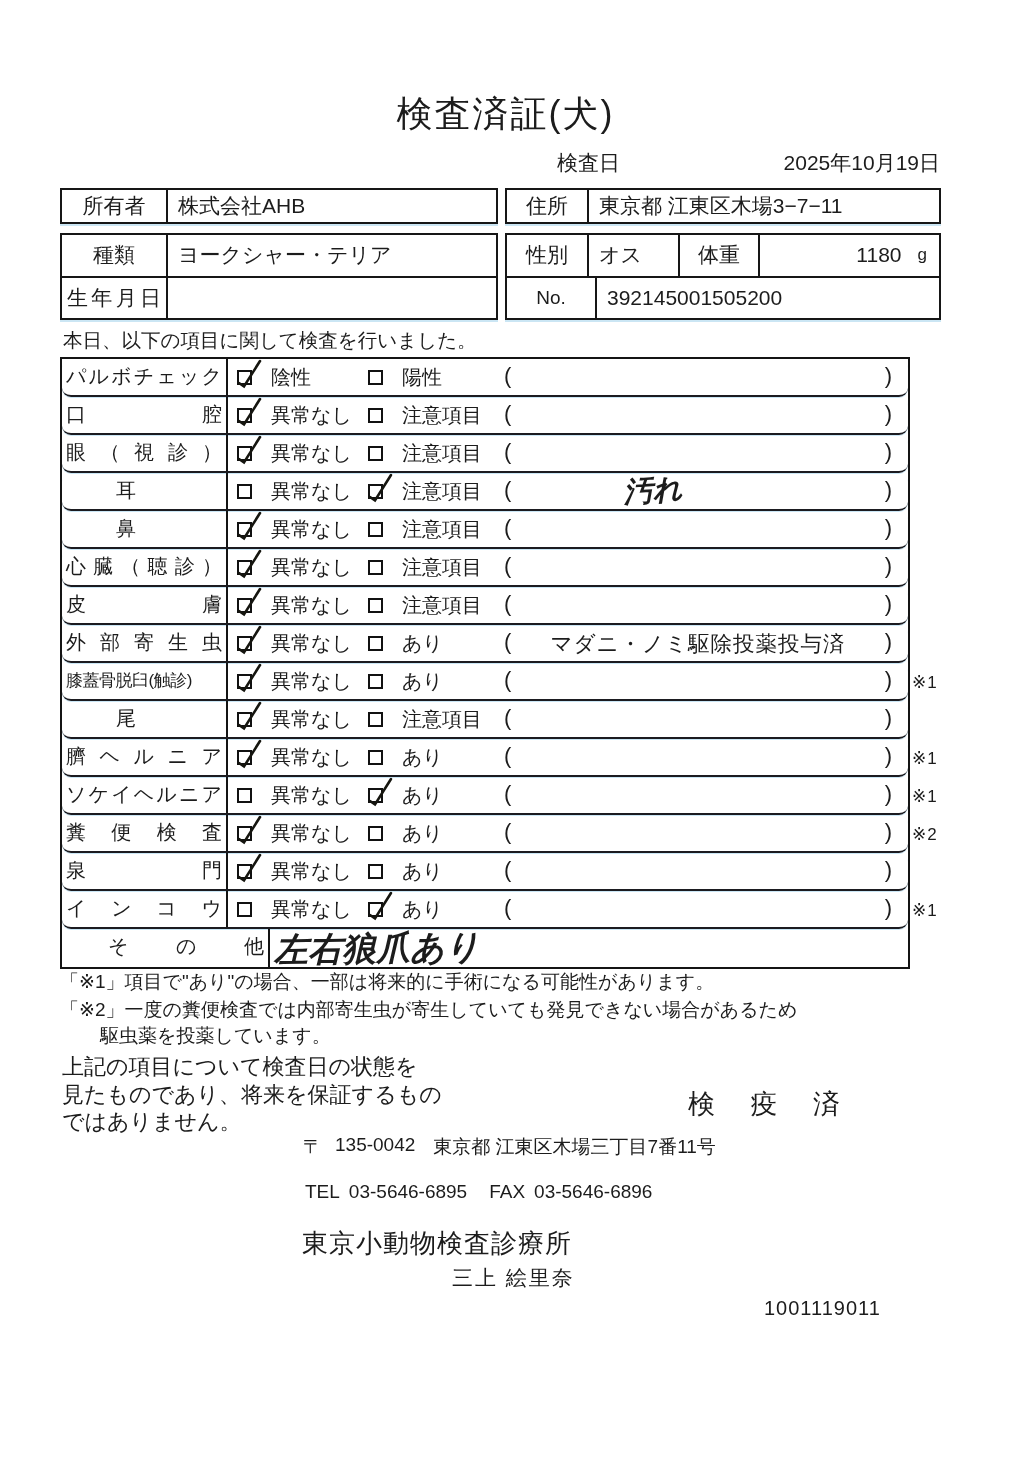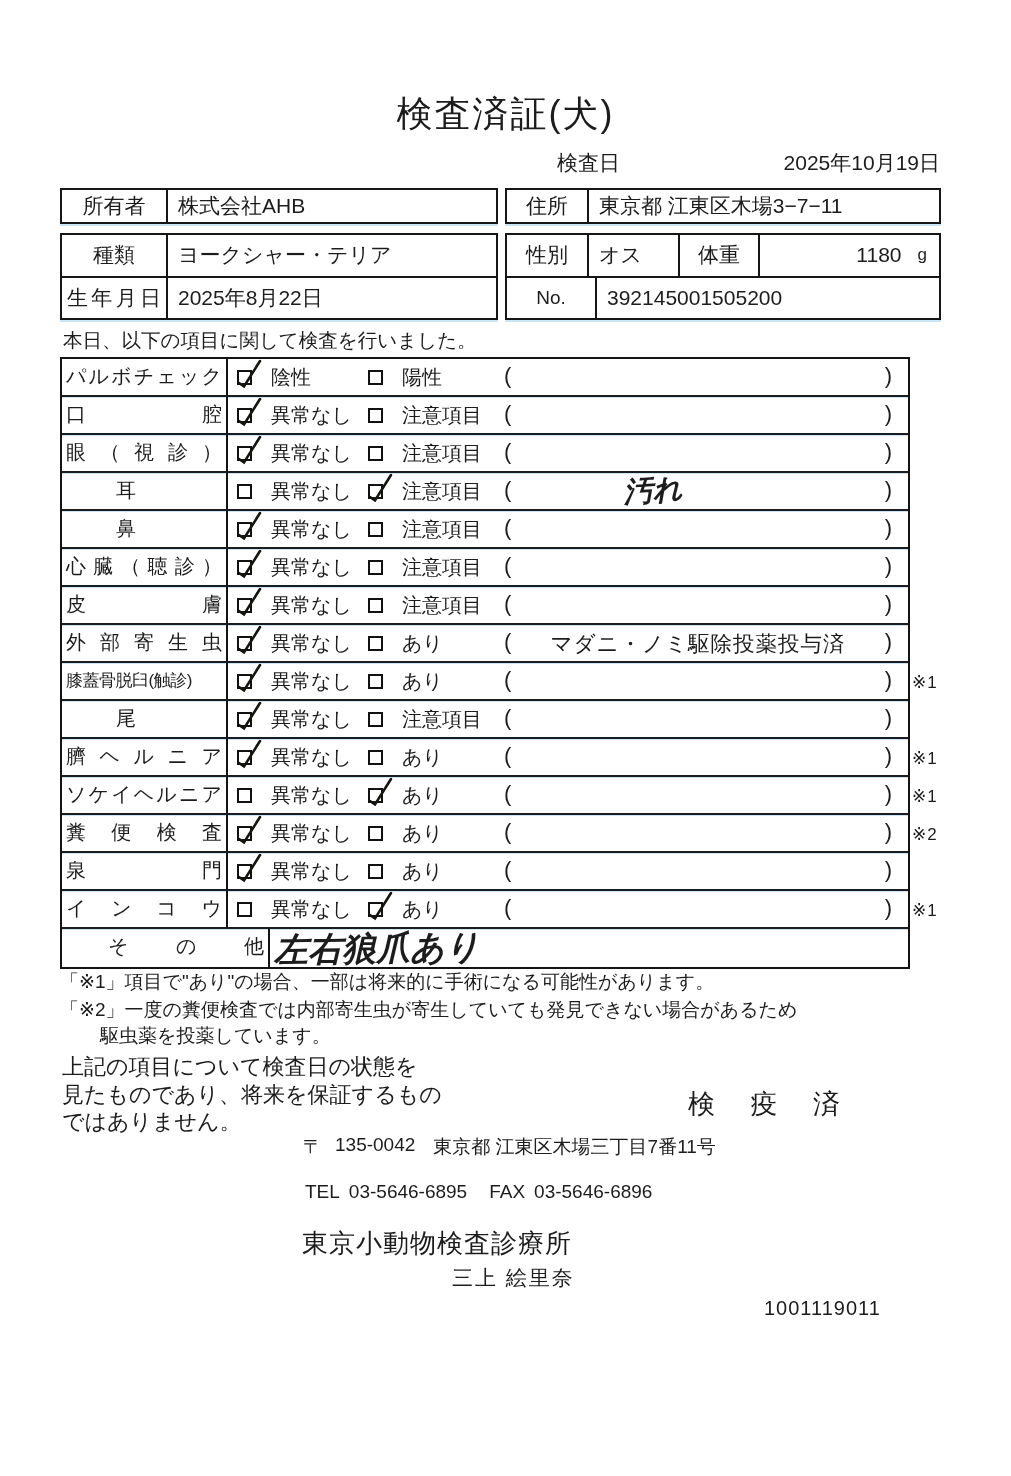--- a/index.html
+++ b/index.html
@@ -27,21 +27,21 @@
   .r > .cell { align-items:center; }
   .rb { border-bottom:2px solid #161616; }
   .weightval { justify-content:flex-end; padding-right:12px; }
   .unit { font-size:17px; margin-left:16px; }
 
   .intro { top:327px; left:63px; font-size:19.5px; }
 
   .exam-table { position:absolute; top:357px; left:60px; width:850px;
     border:2px solid #141414; background:#fff; }
   .t-row { display:flex; height:38px; border-bottom:2px solid #1b1b20;
-    box-shadow:0 1px 0 rgba(150,205,235,.5); position:relative; }
+    box-shadow:0 1px 0 rgba(150,205,235,.5); position:relative;border-radius:9px; }
   .t-row:last-child { border-bottom:none; box-shadow:none;padding-left:42px; }
   .t-label { width:166px; flex:none; border-right:2px solid #141414;
     font-size:20px; line-height:34px; padding:0 4px; overflow:hidden; }
   .t-label.spread { text-align:justify; text-align-last:justify; }
   .t-label.center { text-align:center; padding-right:40px; }
   .t-label.tight  { font-size:17px; letter-spacing:-0.5px; line-height:36px; }
   .t-content { flex:1; position:relative; font-size:20px; }
   .opt { position:absolute; top:0; height:100%; display:flex; align-items:center; }
   .opt1 { left:9px; } .opt2 { left:140px; }
   .optlabel { font-size:20px;margin-left:14px; }
@@ -94,21 +94,20 @@
 
   <div class="box rows" style="left:60px;top:233px;width:438px;height:87px;">
     <div class="r rb">
       <div class="cell lblcell" style="width:106px;">種類</div>
       <div class="cell valcell">ヨークシャー・テリア</div>
     </div>
     <div class="r">
       <div class="cell lblcell lbl-justify" style="width:106px;">
           <span>生年月日</span>
         </div>
-      <div class="cell valcell">2025年8月22日</div>
     </div>
   </div>
 
   <div class="box rows" style="left:505px;top:233px;width:436px;height:87px;">
     <div class="r rb">
       <div class="cell lblcell" style="width:82px;">性別</div>
       <div class="cell valcell" style="width:91px;flex:none;border-right:2px solid #161616;">オス</div>
       <div class="cell lblcell" style="width:80px;">体重</div>
       <div class="cell valcell weightval">
         <span>1180</span>

